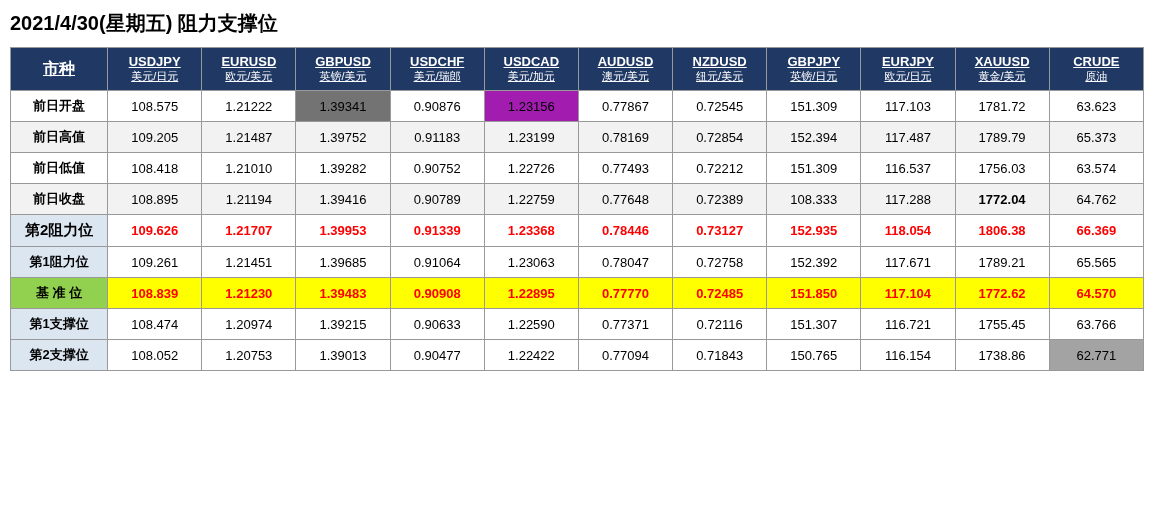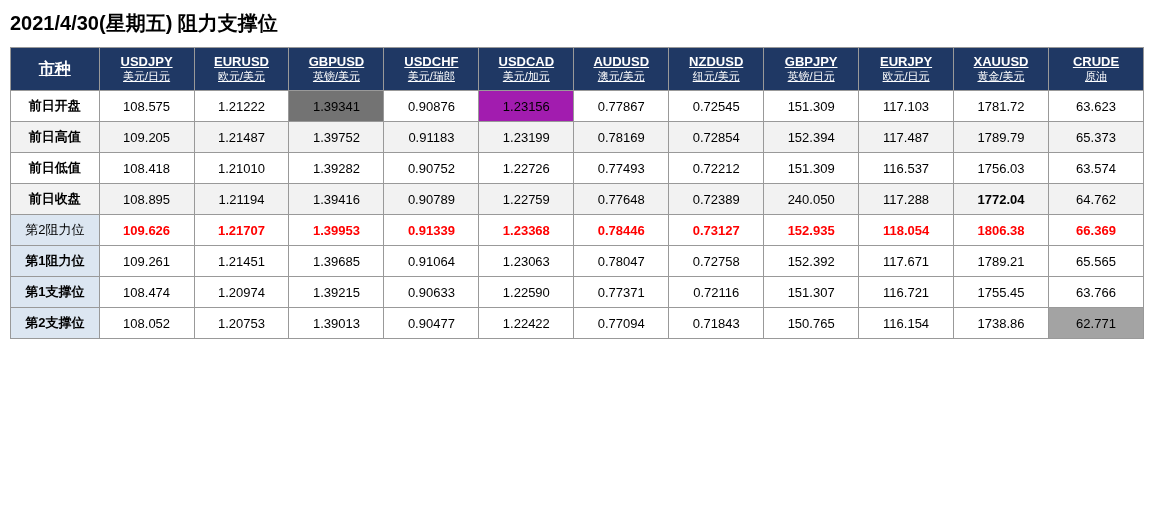--- a/index.html
+++ b/index.html
@@ -146,27 +146,27 @@
       </tr>
       <tr>
         <td style="font-weight: bold; font-size: 13px; background: rgb(242, 242, 242);">前日收盘</td>
         <td style="background: rgb(242, 242, 242);">108.895</td>
         <td style="background: rgb(242, 242, 242);">1.21194</td>
         <td style="background: rgb(242, 242, 242);">1.39416</td>
         <td style="background: rgb(242, 242, 242);">0.90789</td>
         <td style="background: rgb(242, 242, 242);">1.22759</td>
         <td style="background: rgb(242, 242, 242);">0.77648</td>
         <td style="background: rgb(242, 242, 242);">0.72389</td>
-        <td style="background: rgb(242, 242, 242);">240.050</td>
+        <td style="background: rgb(242, 242, 242);">108.333</td>
         <td style="background: rgb(242, 242, 242);">117.288</td>
         <td style="background: rgb(242, 242, 242); font-weight: bold;">1772.04</td>
         <td style="background: rgb(242, 242, 242);">64.762</td>
       </tr>
       <tr>
-        <td style="font-weight: normal; font-size: 13px; background: rgb(220, 230, 241); color: rgb(0, 0, 0);">第2阻力位</td>
+        <td style="font-weight: bold; font-size: 15px; background: rgb(220, 230, 241); color: rgb(0, 0, 0);">第2阻力位</td>
         <td style="color: rgb(255, 0, 0); font-weight: bold;">109.626</td>
         <td style="color: rgb(255, 0, 0); font-weight: bold;">1.21707</td>
         <td style="color: rgb(255, 0, 0); font-weight: bold;">1.39953</td>
         <td style="color: rgb(255, 0, 0); font-weight: bold;">0.91339</td>
         <td style="color: rgb(255, 0, 0); font-weight: bold;">1.23368</td>
         <td style="color: rgb(255, 0, 0); font-weight: bold;">0.78446</td>
         <td style="color: rgb(255, 0, 0); font-weight: bold;">0.73127</td>
         <td style="color: rgb(255, 0, 0); font-weight: bold;">152.935</td>
         <td style="color: rgb(255, 0, 0); font-weight: bold;">118.054</td>
         <td style="color: rgb(255, 0, 0); font-weight: bold;">1806.38</td>
@@ -179,20 +179,34 @@
         <td style="color: rgb(0, 0, 0);">1.39685</td>
         <td style="color: rgb(0, 0, 0);">0.91064</td>
         <td style="color: rgb(0, 0, 0);">1.23063</td>
         <td style="color: rgb(0, 0, 0);">0.78047</td>
         <td style="color: rgb(0, 0, 0);">0.72758</td>
         <td style="color: rgb(0, 0, 0);">152.392</td>
         <td style="color: rgb(0, 0, 0);">117.671</td>
         <td style="color: rgb(0, 0, 0);">1789.21</td>
         <td style="color: rgb(0, 0, 0);">65.565</td>
       </tr>
+      <tr style="background: rgb(255, 255, 0);">
+        <td style="font-weight: bold; font-size: 13px; background: rgb(146, 208, 80); color: rgb(0, 0, 0);">基 准 位</td>
+        <td style="color: rgb(255, 0, 0); font-weight: bold; background: rgb(255, 255, 0);">108.839</td>
+        <td style="color: rgb(255, 0, 0); font-weight: bold; background: rgb(255, 255, 0);">1.21230</td>
+        <td style="color: rgb(255, 0, 0); font-weight: bold; background: rgb(255, 255, 0);">1.39483</td>
+        <td style="color: rgb(255, 0, 0); font-weight: bold; background: rgb(255, 255, 0);">0.90908</td>
+        <td style="color: rgb(255, 0, 0); font-weight: bold; background: rgb(255, 255, 0);">1.22895</td>
+        <td style="color: rgb(255, 0, 0); font-weight: bold; background: rgb(255, 255, 0);">0.77770</td>
+        <td style="color: rgb(255, 0, 0); font-weight: bold; background: rgb(255, 255, 0);">0.72485</td>
+        <td style="color: rgb(255, 0, 0); font-weight: bold; background: rgb(255, 255, 0);">151.850</td>
+        <td style="color: rgb(255, 0, 0); font-weight: bold; background: rgb(255, 255, 0);">117.104</td>
+        <td style="color: rgb(255, 0, 0); font-weight: bold; background: rgb(255, 255, 0);">1772.62</td>
+        <td style="color: rgb(255, 0, 0); font-weight: bold; background: rgb(255, 255, 0);">64.570</td>
+      </tr>
       <tr>
         <td style="font-weight: bold; font-size: 13px; background: rgb(220, 230, 241); color: rgb(0, 0, 0);">第1支撑位</td>
         <td style="background: rgb(255, 255, 255);">108.474</td>
         <td style="background: rgb(255, 255, 255);">1.20974</td>
         <td style="background: rgb(255, 255, 255);">1.39215</td>
         <td style="background: rgb(255, 255, 255);">0.90633</td>
         <td style="background: rgb(255, 255, 255);">1.22590</td>
         <td style="background: rgb(255, 255, 255);">0.77371</td>
         <td style="background: rgb(255, 255, 255);">0.72116</td>
         <td style="background: rgb(255, 255, 255);">151.307</td>

